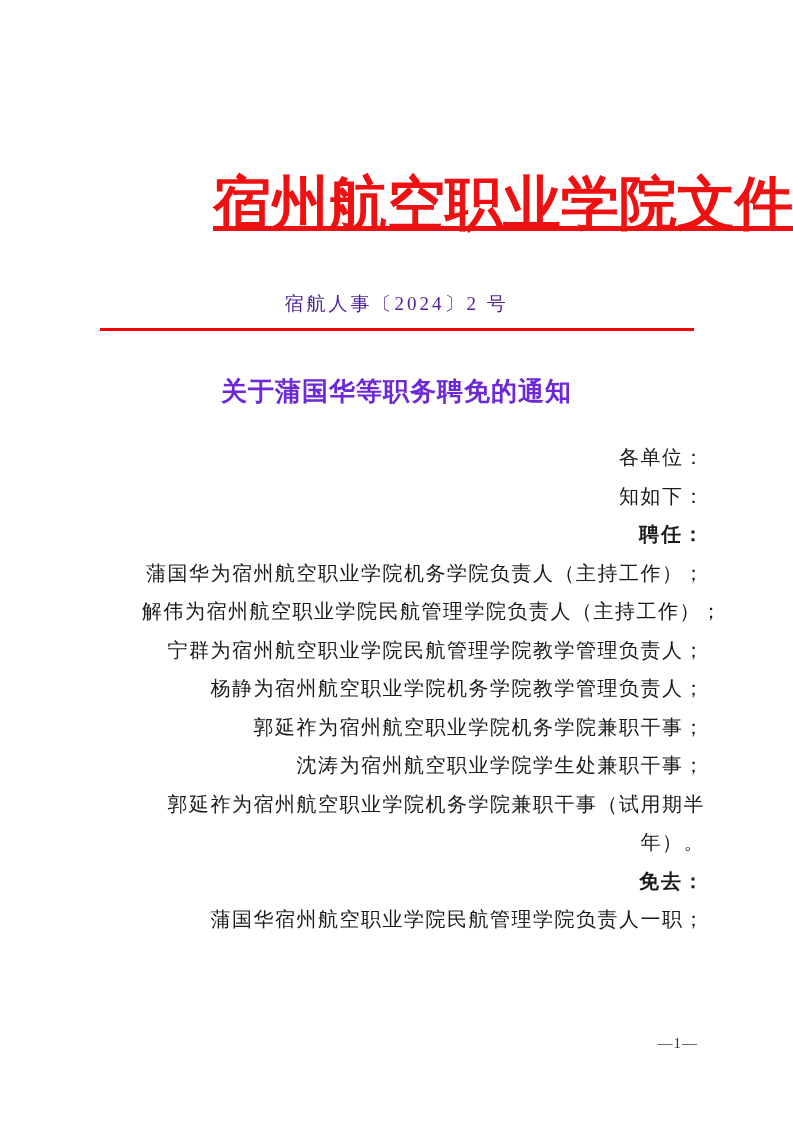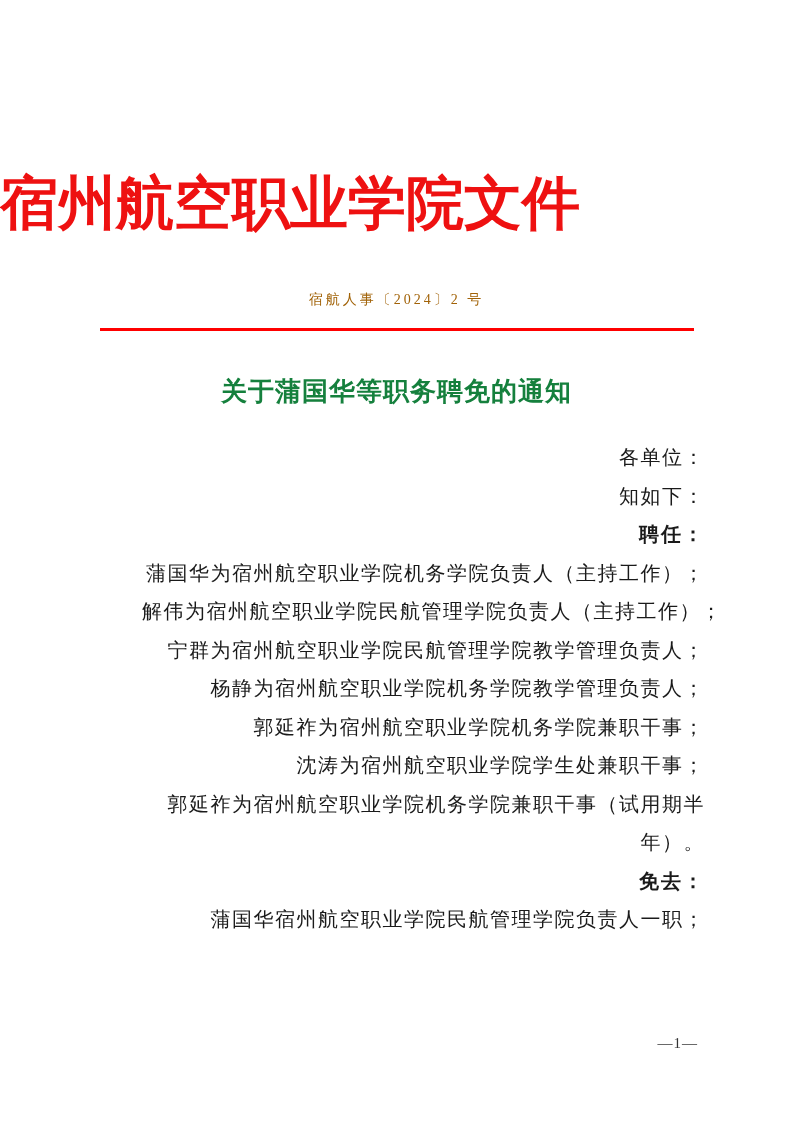--- a/index.html
+++ b/index.html
@@ -12,55 +12,56 @@
     background: #ffffff;
     font-family: "Liberation Serif", "DejaVu Serif", serif;
     color: #1a1a1a;
     overflow: hidden;
   }
   .org-title {
     position: absolute;
     top: 160px;
     left: 0;
     width: 100%;
-    text-align: left;
+    text-align: right;
     font-size: 58px;
     line-height: 88px;
     font-weight: bold;
     letter-spacing: 0px;
     white-space: nowrap;
+    text-decoration: underline;
   }
   .doc-number {
     position: absolute;
     top: 291px;
     left: 0;
     width: 100%;
     text-align: center;
-    font-size: 14px;
+    font-size: 19px;
     letter-spacing: 3px;
-    color: #a16207;
+    color: #4c1d95;
     white-space: nowrap;
   }
   .red-rule {
     position: absolute;
     top: 328px;
     left: 100px;
     width: 594px;
     height: 3px;
   }
   .doc-title {
     position: absolute;
     top: 374px;
     left: 0;
     width: 100%;
     text-align: center;
     font-size: 26px;
     font-weight: bold;
     letter-spacing: 1px;
-    color: #15803d;
+    color: #6d28d9;
     white-space: nowrap;
   }
   .body-block {
     position: absolute;
     top: 438px;
     left: 100px;
     width: 605px;
     font-size: 20px;
     letter-spacing: 1.5px;
   }

